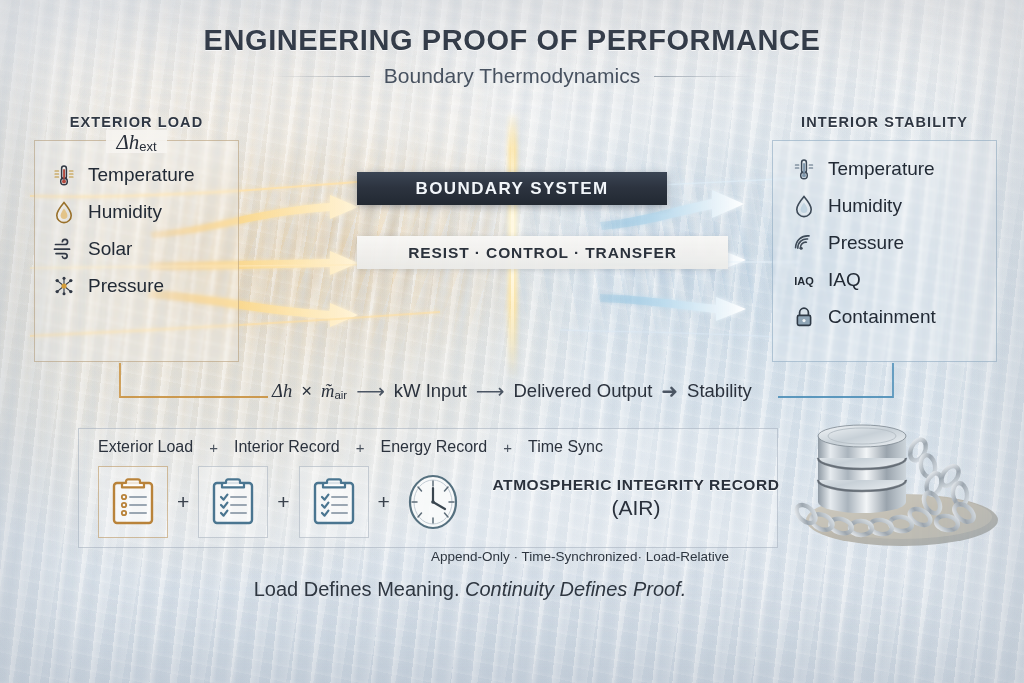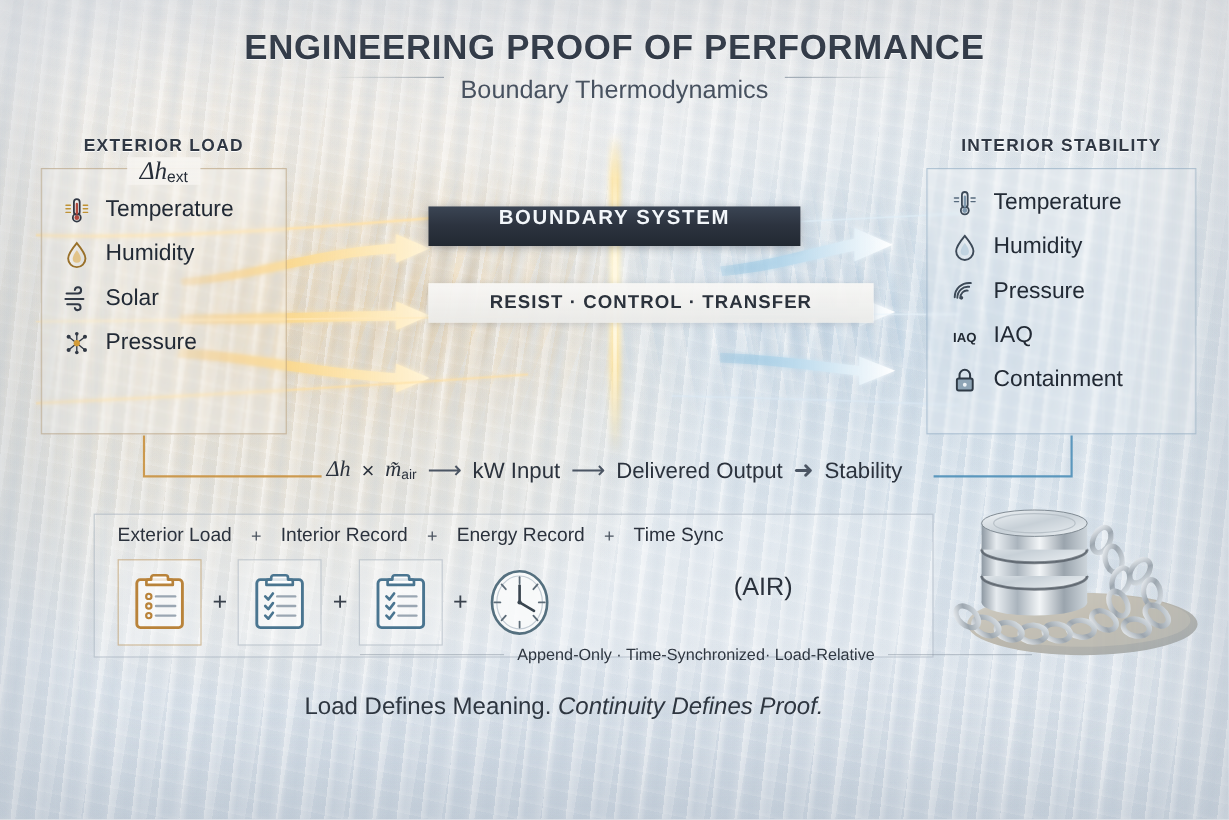--- a/index.html
+++ b/index.html
@@ -84,21 +84,21 @@
 
   
   #header { position: absolute; left: 0; top: 24px; width: 1024px; text-align: center; }
   #title {
     font-size: 29px; font-weight: 700; letter-spacing: .6px;
     color: #2b3340;
     text-shadow: 0 1px 0 rgba(255,255,255,.85);
   }
   #subtitle-row {
     margin-top: 7px;
-    display: flex; justify-content: center; gap: 14px;
+    display: flex; align-items: center; justify-content: center; gap: 14px;
   }
   .sub-rule { width: 96px; height: 1px; background: linear-gradient(90deg, rgba(110,124,140,0), rgba(110,124,140,.6)); }
   .sub-rule.right { background: linear-gradient(90deg, rgba(110,124,140,.6), rgba(110,124,140,0)); }
   #subtitle { font-size: 21px; color: #46505e; font-weight: 400; }
 
   
   .col-head {
     position: absolute;
     font-size: 14.5px; font-weight: 700; letter-spacing: 1.1px;
     color: #2f3743;
@@ -135,21 +135,21 @@
   .p-item .ico { width: 24px; height: 24px; flex: 0 0 24px; display: block; }
   .p-item .txt { font-size: 19px; color: #222a35; white-space: nowrap; }
 
   
   #arrows { position: absolute; inset: 0; pointer-events: none; }
 
   
   #band-boundary {
     position: absolute; left: 357px; top: 172px; width: 310px; height: 33px;
     background: linear-gradient(180deg, #3b4554 0%, #2c333f 48%, #222932 100%);
-    display: flex; justify-content: center;
+    display: flex; align-items: center; justify-content: center;
     box-shadow: 0 2px 7px rgba(40,50,62,.35);
   }
   #band-boundary span {
     color: #f2f6fa; font-size: 17px; font-weight: 700; letter-spacing: 1.4px;
   }
   #band-rct {
     position: absolute; left: 357px; top: 236px; width: 371px; height: 33px;
     background: linear-gradient(180deg, rgba(248,247,245,.96) 0%, rgba(234,234,232,.94) 100%);
     display: flex; align-items: center; justify-content: center;
     box-shadow: 0 1px 5px rgba(90,100,115,.22);
@@ -198,21 +198,21 @@
     position: absolute; left: 486px; top: 476px; width: 300px; text-align: center;
   }
   #air-title {
     font-size: 15.5px; font-weight: 700; letter-spacing: .55px; color: #2a313c;
     text-shadow: 0 1px 0 rgba(255,255,255,.8);
   }
   #air-abbr { font-size: 21px; color: #2a313c; margin-top: 2px; }
 
   #air-sub-row {
     position: absolute; left: 300px; top: 538px; width: 560px;
-    display: flex; align-items: center; justify-content: center; gap: 11px;
+    display: flex; align-items: center; justify-content: center; gap: 11px; flex-direction: column;
   }
   .air-rule { flex: 1; height: 1px; background: rgba(130,142,156,.45); }
   #air-sub { font-size: 13.5px; color: #2e3640; white-space: nowrap; }
 
   
   #footer {
     position: absolute; left: 0; top: 578px; width: 940px; text-align: center;
     font-size: 20px; color: #2e3640;
   }
   #footer .ital { font-style: italic; }
@@ -529,20 +529,21 @@
           <line x1="43" y1="45" x2="39.5" y2="41"></line>
         </g>
         <line x1="28" y1="30" x2="28" y2="16" stroke="#39454f" stroke-width="2.2" stroke-linecap="round"></line>
         <line x1="28" y1="30" x2="40" y2="37" stroke="#39454f" stroke-width="2.2" stroke-linecap="round"></line>
         <circle cx="28" cy="30" r="1.8" fill="#39454f"></circle>
       </svg>
     </div>
   </div>
 
   <div id="air-title-wrap">
+    <div id="air-title">ATMOSPHERIC INTEGRITY RECORD</div>
     <div id="air-abbr">(AIR)</div>
   </div>
 
   <div id="air-sub-row">
     <div class="air-rule"></div>
     <div id="air-sub">Append-Only · Time-Synchronized· Load-Relative</div>
     <div class="air-rule"></div>
   </div>
 
   <svg id="db-art" viewBox="0 0 238 128">

